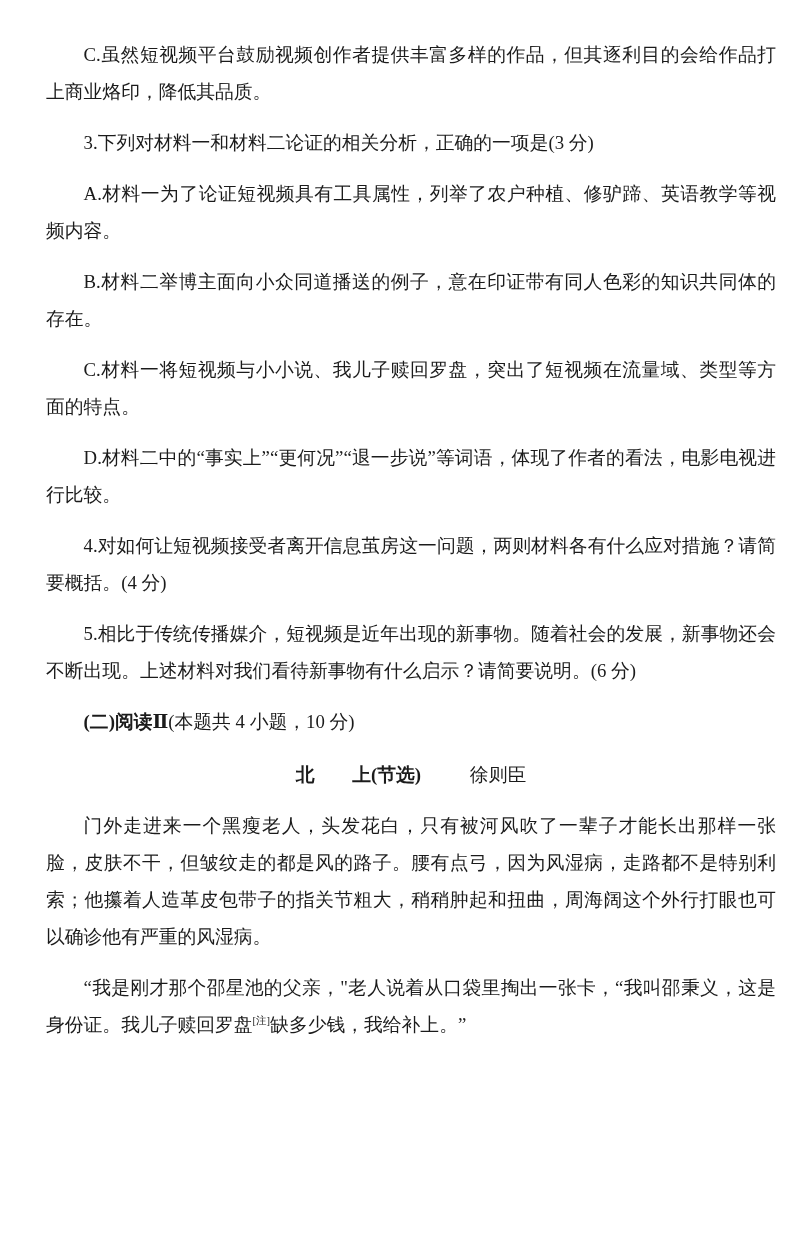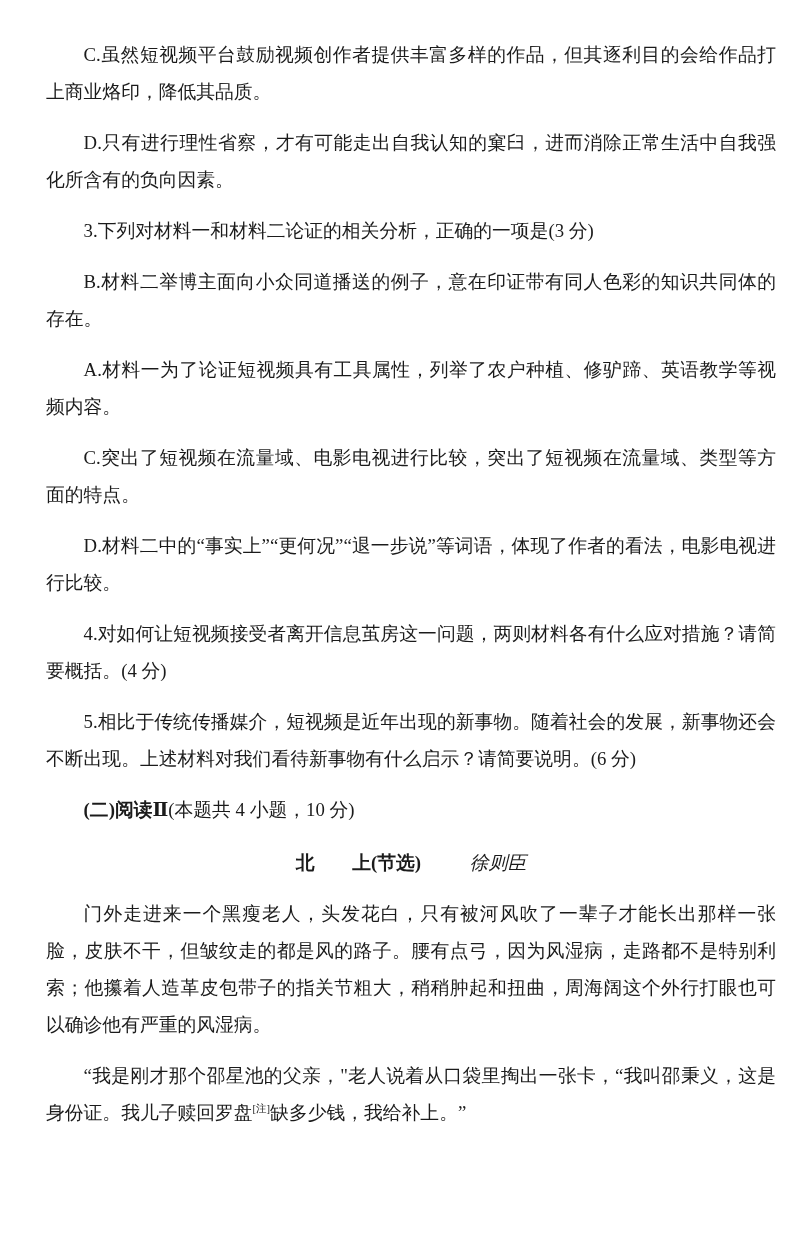--- a/index.html
+++ b/index.html
@@ -37,44 +37,42 @@
   }
   .title-line {
     margin: 16px 0 0 0;
     text-indent: 0;
     text-align: center;
     font-weight: bold;
   }
   .title-line .author {
     font-weight: normal;
     margin-left: 2.6em;
-    font-style: italic;
   }
   sup.note {
     font-size: 10.5px;
     vertical-align: super;
     line-height: 0;
   }
 </style>
 </head>
 <body>
 
 <div class="page">
 
   <p class="blk">C.虽然短视频平台鼓励视频创作者提供丰富多样的作品，但其逐利目的会给作品打上商业烙印，降低其品质。</p>
 
-  <p class="blk">D.只有进行理性省察，才有可能走出自我认知的窠臼，进而消除正常生活中自我强化所含有的负向因素。</p>
 
   <p class="blk">3.下列对材料一和材料二论证的相关分析，正确的一项是(3 分)</p>
 
+  <p class="blk">A.材料一为了论证短视频具有工具属性，列举了农户种植、修驴蹄、英语教学等视频内容。</p>
+
   <p class="blk">B.材料二举博主面向小众同道播送的例子，意在印证带有同人色彩的知识共同体的存在。</p>
 
-  <p class="blk">A.材料一为了论证短视频具有工具属性，列举了农户种植、修驴蹄、英语教学等视频内容。</p>
-
-  <p class="blk">C.突出了短视频在流量域、电影电视进行比较，突出了短视频在流量域、类型等方面的特点。</p>
+  <p class="blk">C.材料一将短视频与小小说、我儿子赎回罗盘，突出了短视频在流量域、类型等方面的特点。</p>
 
   <p class="blk">D.材料二中的“事实上”“更何况”“退一步说”等词语，体现了作者的看法，电影电视进行比较。</p>
 
   <p class="blk">4.对如何让短视频接受者离开信息茧房这一问题，两则材料各有什么应对措施？请简要概括。(4 分)</p>
 
   <p class="blk">5.相比于传统传播媒介，短视频是近年出现的新事物。随着社会的发展，新事物还会不断出现。上述材料对我们看待新事物有什么启示？请简要说明。(6 分)</p>
 
   <p class="blk">
     <span class="bold">(二)阅读Ⅱ</span><span>(本题共 4 小题，10 分)</span>
   </p>

